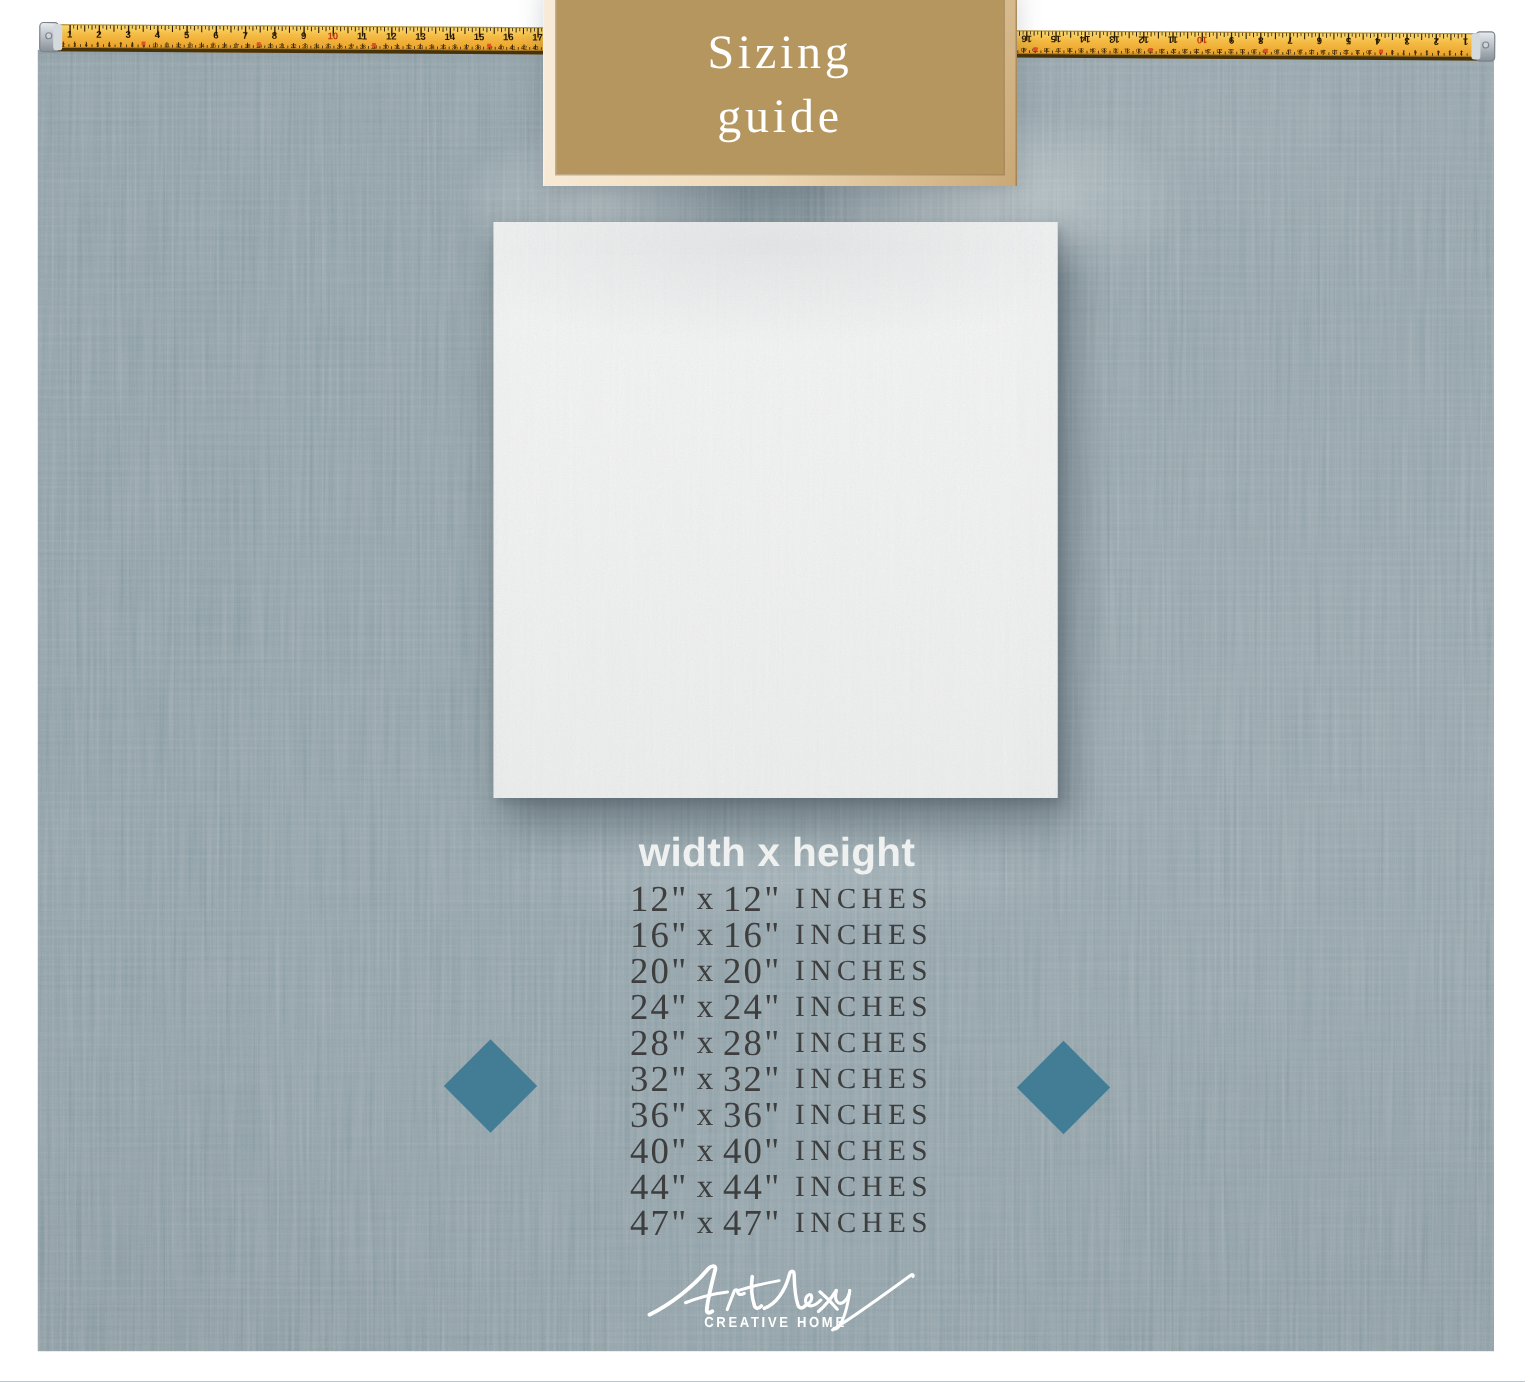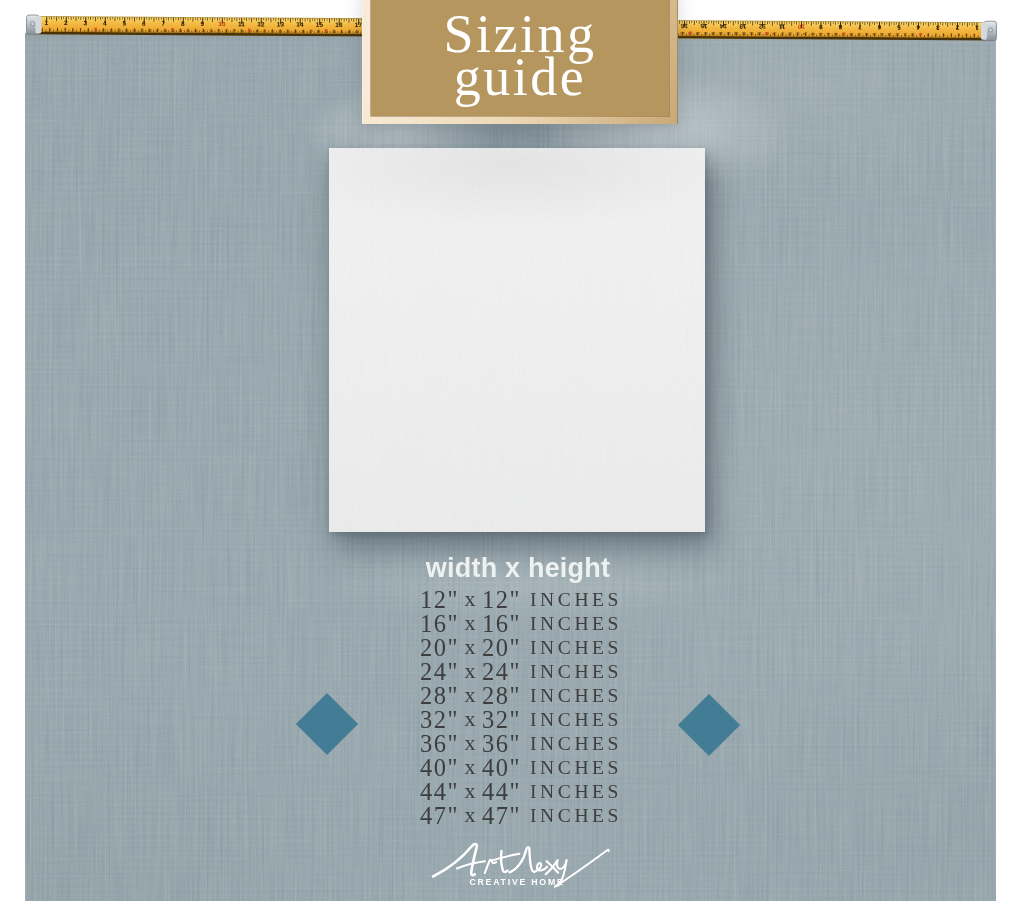--- a/index.html
+++ b/index.html
@@ -909,21 +909,21 @@
           <circle cx="990.5" cy="23.8" r="2" fill="#cfd4d8" stroke="#7e868e" stroke-width="0.8"></circle>
         </g>
       </g>
     </svg>
 
   <div class="abs" style="left:362px;top:-14px;width:316px;height:137.5px;
        background:linear-gradient(115deg,#f7ead6 15%,#eed9b6 55%,#c9a876 100%);
        box-shadow:0 8px 16px rgba(60,70,80,0.22), inset -1px 0 0 rgba(120,90,45,0.45), inset 1px 0 0 rgba(255,255,255,0.35);">
     <div class="abs" style="left:9px;top:9px;right:9px;bottom:8px;background:#b5965f;box-shadow:0 0 0 1px rgba(128,98,50,0.45);"></div>
     <div class="abs" style="left:0;top:27px;width:100%;text-align:center;
-         font-family:'Liberation Serif',serif;font-size:54px;line-height:42.5px;letter-spacing:2.5px;color:#ffffff;">Sizing<br>guide</div>
+         font-family:'Liberation Serif',serif;font-size:32px;line-height:42.5px;letter-spacing:2.5px;color:#ffffff;">Sizing<br>guide</div>
   </div>
 
   <div class="abs" id="canvas" style="left:329px;top:148px;width:376px;height:384px;
        background:
          radial-gradient(ellipse 330px 85px at 49% 4%, rgba(130,132,140,0.14), rgba(130,132,140,0) 78%),
          linear-gradient(180deg,#fcfcfc 0%,#f8f8f8 55%,#f3f4f3 100%);
        box-shadow:10px 13px 22px rgba(60,72,82,0.36), 0 16px 30px rgba(60,72,82,0.22), 2px 3px 6px rgba(60,72,82,0.28);">
     <svg class="abs" style="left:0;top:0" width="376" height="384">
       <rect width="376" height="384" filter="url(#noise)" opacity="0.20"></rect>
         <rect width="376" height="384" filter="url(#threadsV)" opacity="0.10"></rect>

